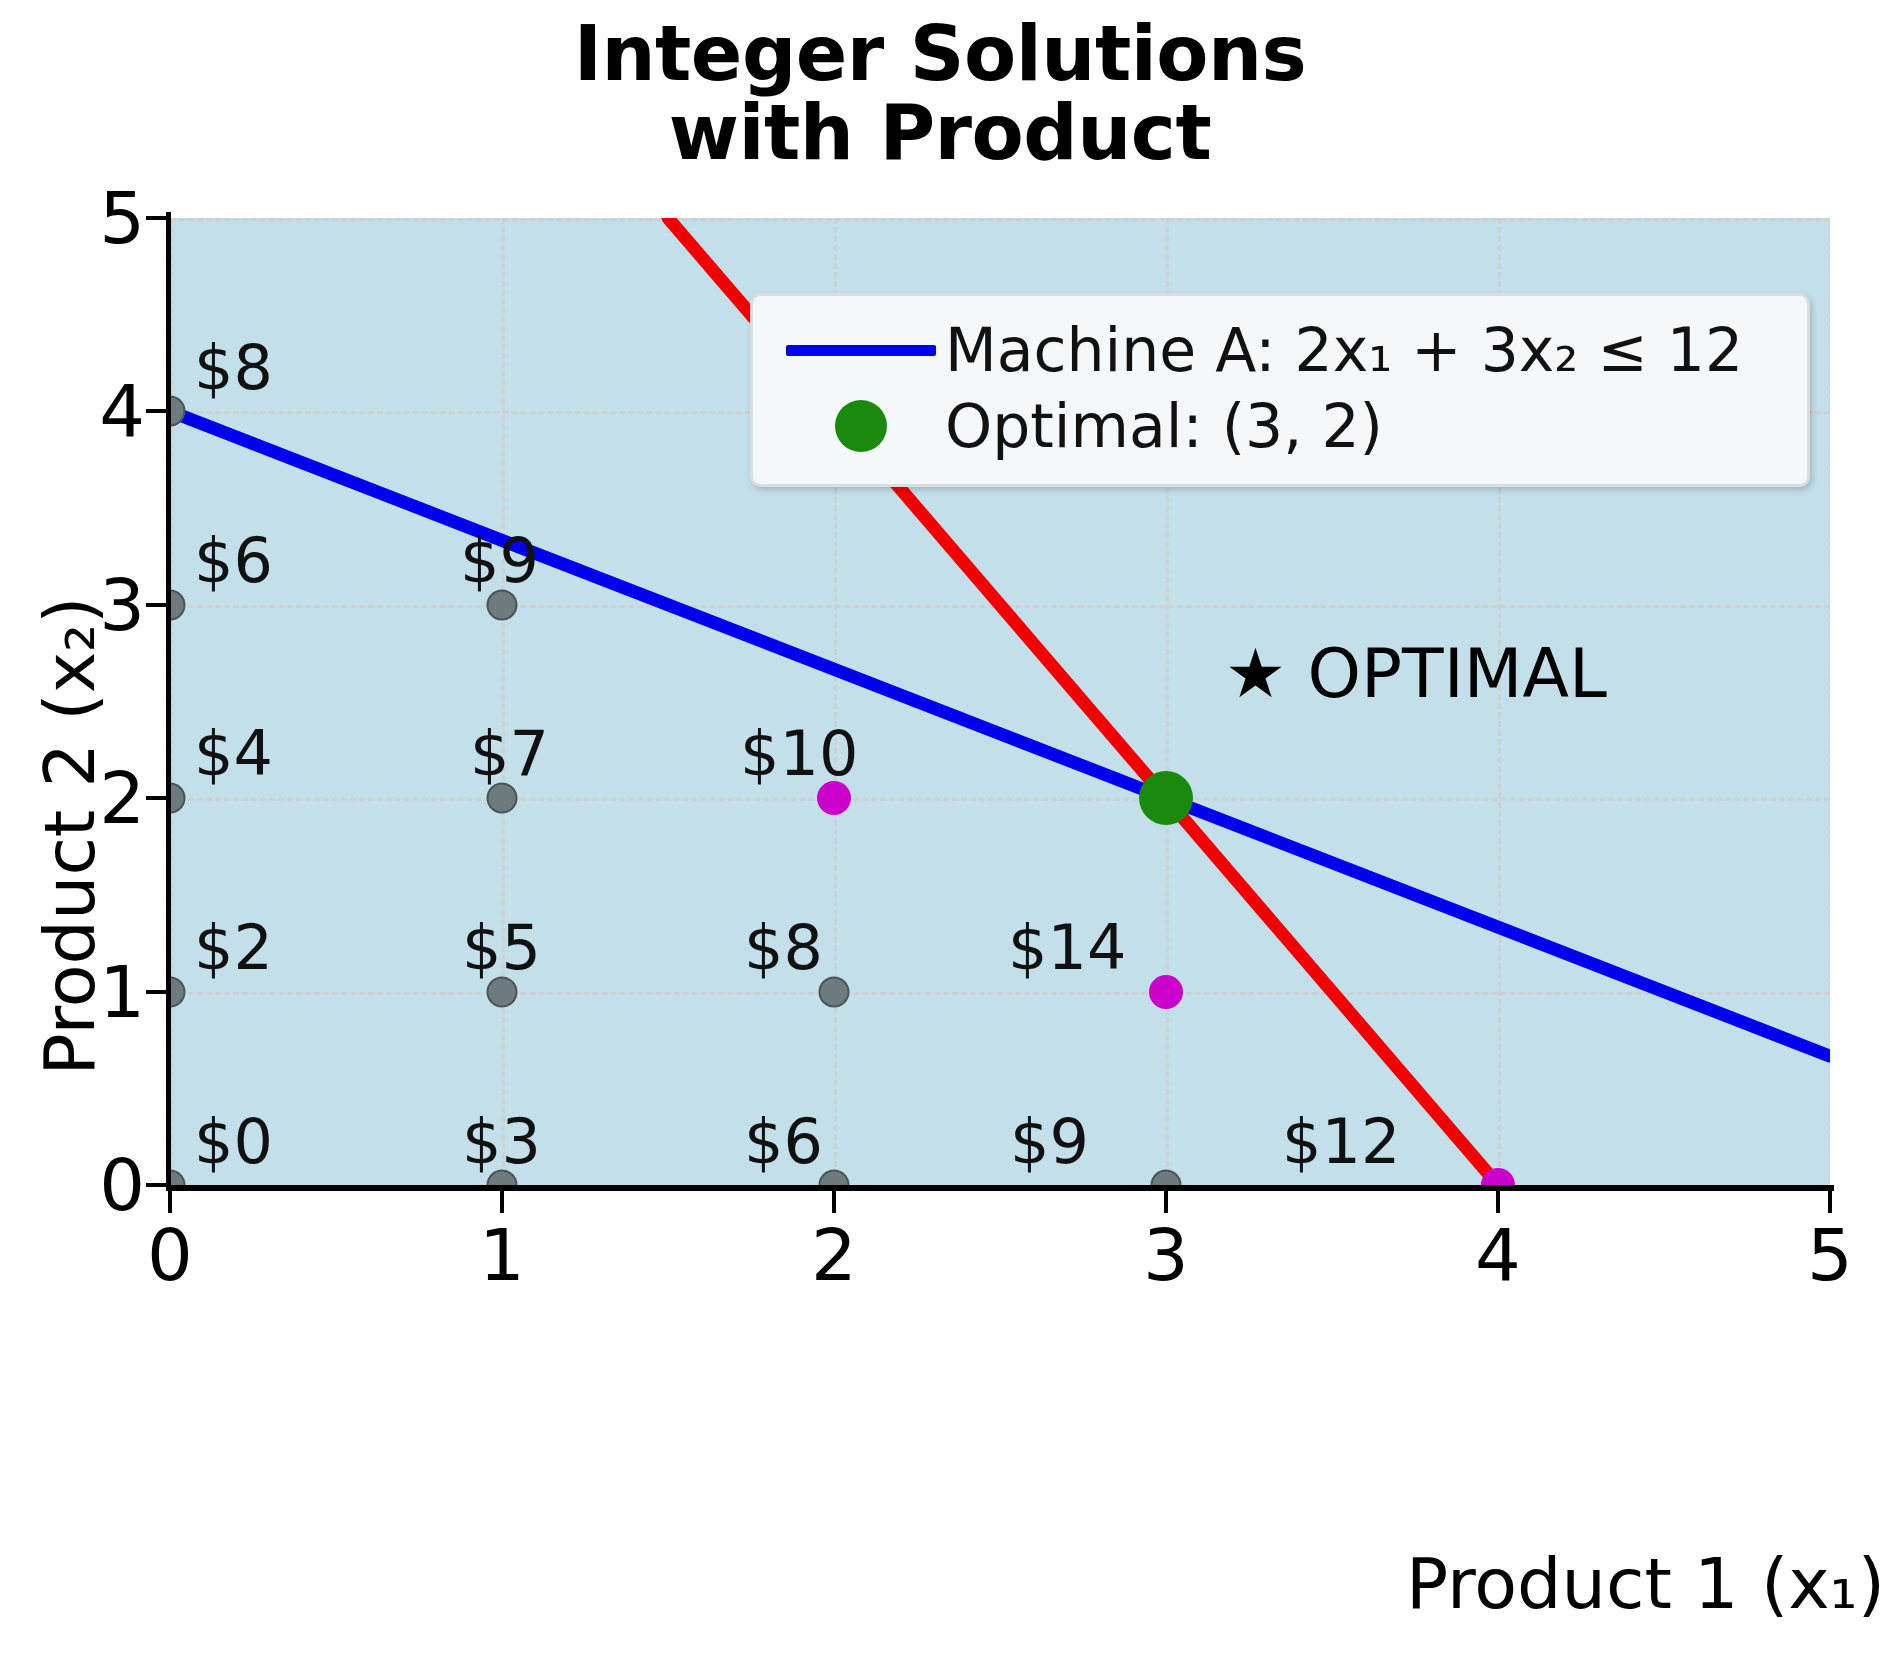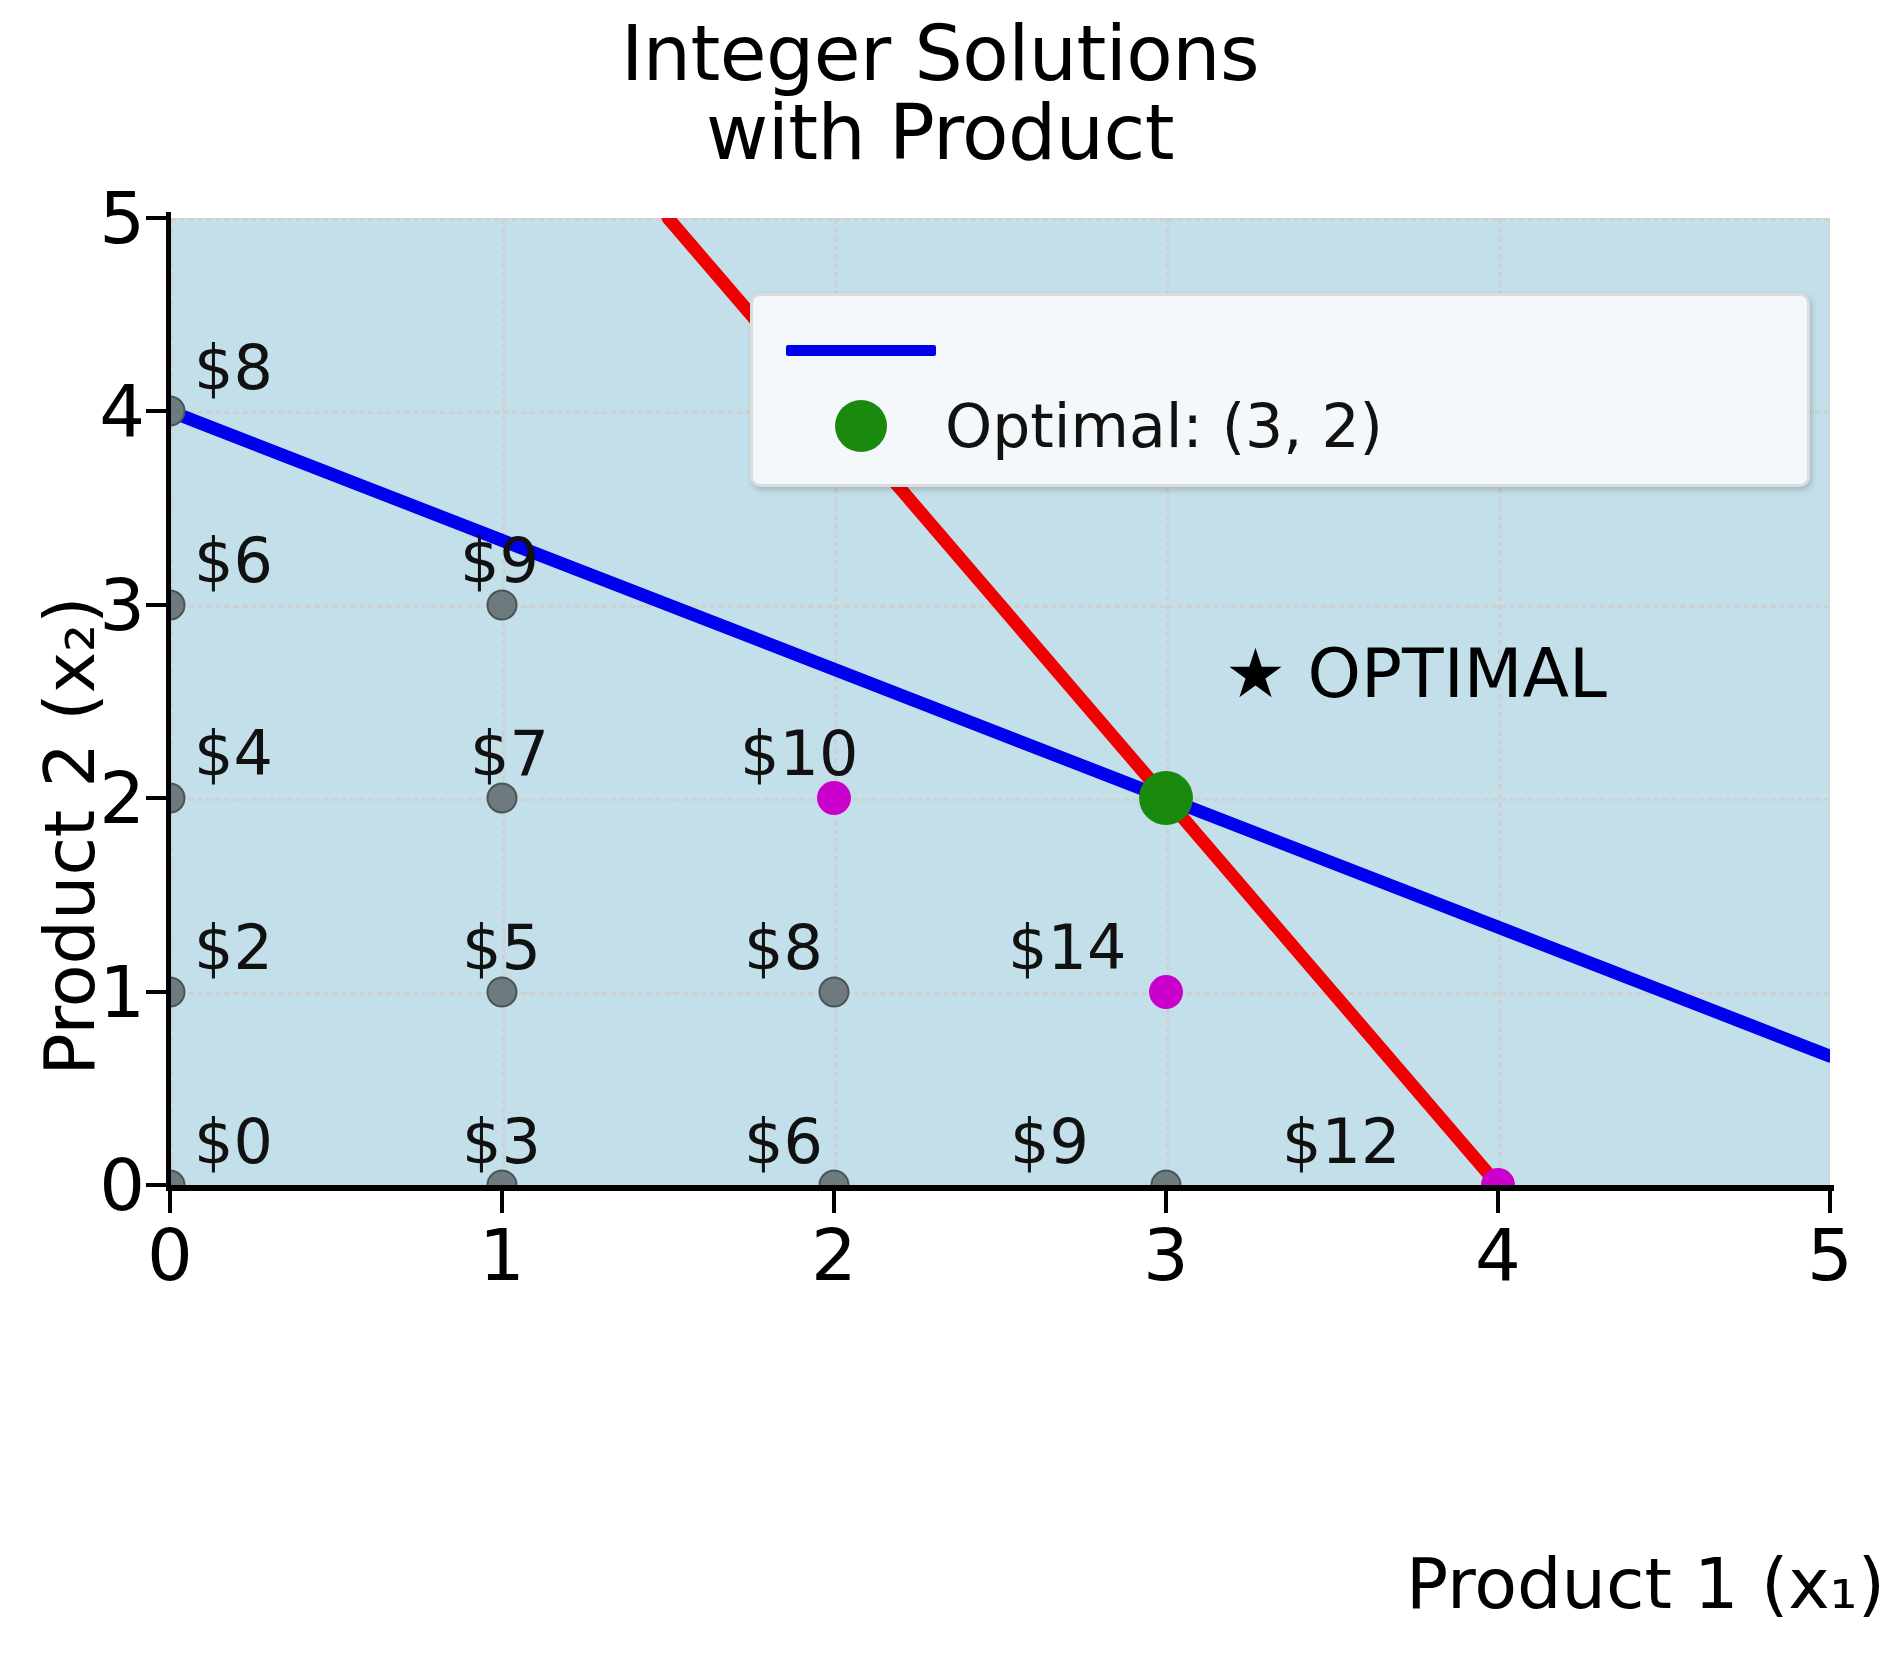--- a/index.html
+++ b/index.html
@@ -6,21 +6,21 @@
   body{
     width:1885px;height:1656px;background:#ffffff;
     font-family:"DejaVu Sans","Liberation Sans",sans-serif;
     position:relative;overflow:hidden;
   }
   #fig{position:absolute;left:0;top:0;width:1885px;height:1656px;}
 
   
   #title{
     position:absolute;left:0;top:14px;width:1880px;
-    text-align:center;font-size:76px;font-weight:normal;color:#000;
+    text-align:center;font-size:76px;font-weight:bold;color:#000;
     line-height:1.04;letter-spacing:-0.5px;
   }
   #title .l2{display:block;}
 
   
   #plot{
     position:absolute;left:170px;top:218px;width:1660px;height:967px;
     background:#c3e0ea;overflow:hidden;
   }
   #spine-left{position:absolute;left:166px;top:212px;width:5px;height:979px;background:#000;}
@@ -183,20 +183,21 @@
   <div class="ylab" style="top:218px">5</div>
 
   <div id="xtitle">Product 1 (x₁)</div>
   <div id="ytitle">Product 2 (x₂)</div>
 
   <div id="legend">
     <div class="lrow">
       <span class="lkey">
         <span class="lline" style="background:#0000ee"></span>
       </span>
+      <span class="ltxt">Machine A: 2x₁ + 3x₂ ≤ 12</span>
     </div>
     <div class="lrow">
       <span class="lkey">
         <span class="ldot" style="background:#1a8a0f"></span>
       </span>
       <span class="ltxt">Optimal: (3, 2)</span>
     </div>
   </div>
 
 </div>

